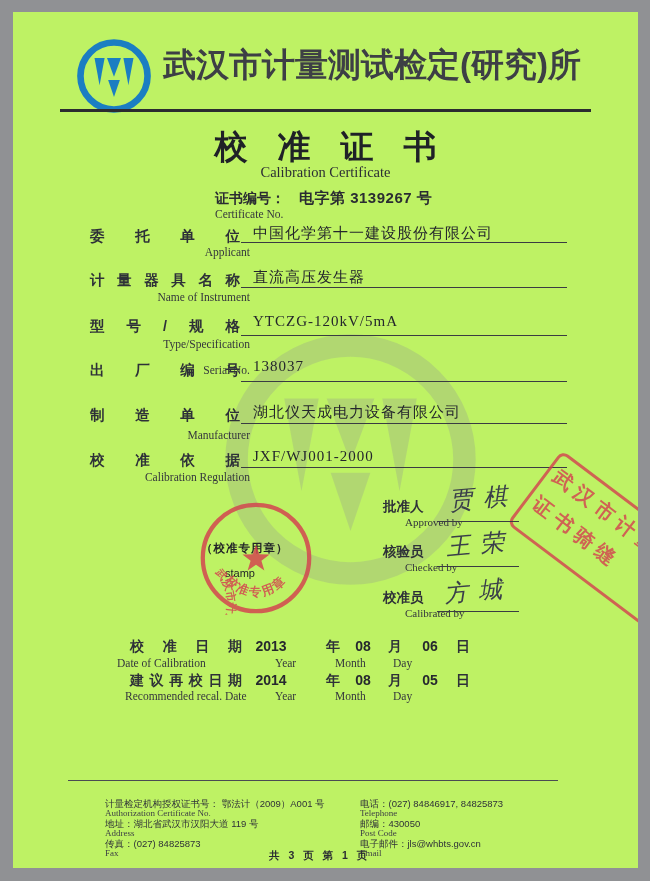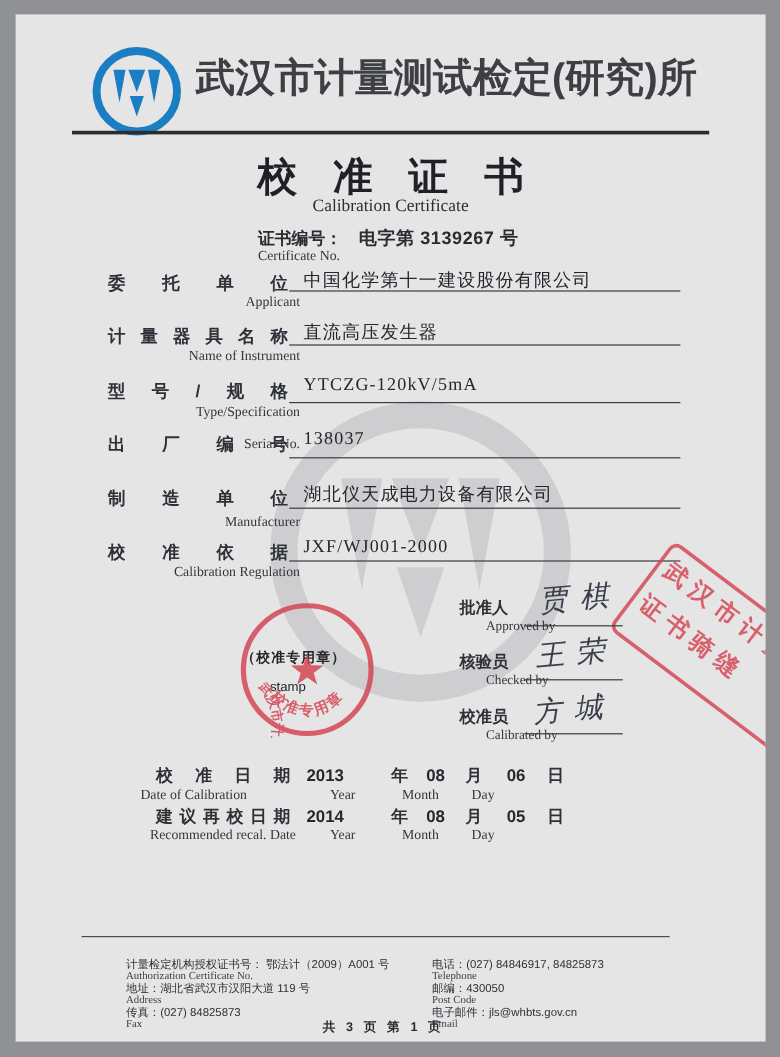--- a/index.html
+++ b/index.html
@@ -1,20 +1,20 @@
 <!DOCTYPE html>
 <html><head>
 <meta charset="utf-8">
 <title>校准证书</title>
 <style>
   html,body{margin:0;padding:0;}
   body{width:650px;height:881px;background:#909194;position:relative;overflow:hidden;
        font-family:"Liberation Sans","DejaVu Sans",sans-serif;}
   .paper{position:absolute;left:13px;top:12px;width:625px;height:856px;
-         background:#e5e5e5;overflow:hidden;}
+         background:#bef264;overflow:hidden;}
   .abs{position:absolute;}
   .serif{font-family:"Liberation Serif","DejaVu Serif",serif;}
 
   
   .org-cn{left:148px;top:31px;width:422px;text-align:center;font-size:33px;font-weight:bold;
           color:#3d3f45;letter-spacing:0;}
   .org-en{left:148px;top:76px;width:422px;text-align:center;font-size:16px;font-weight:bold;color:#303238;}
   .head-rule{left:47px;top:97px;width:531px;height:3px;background:#2b2c30;}
 
   

